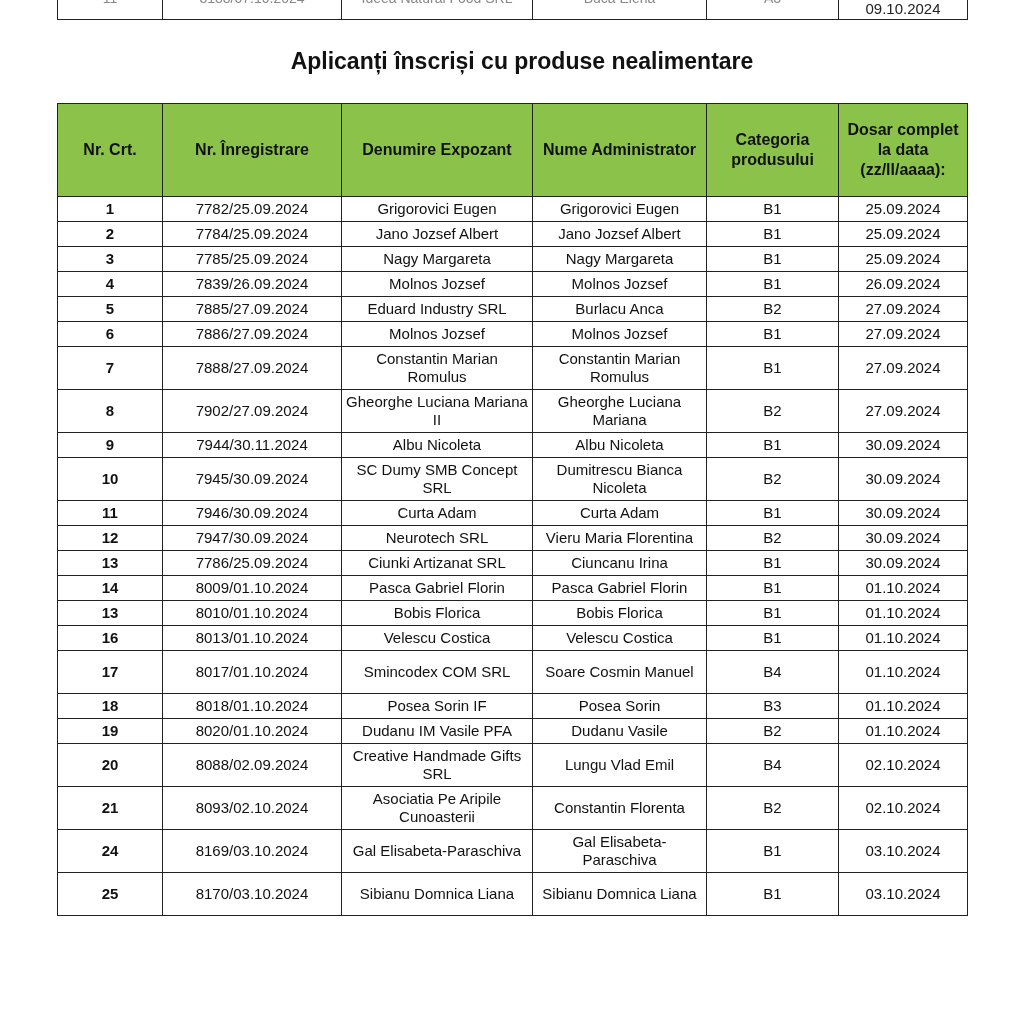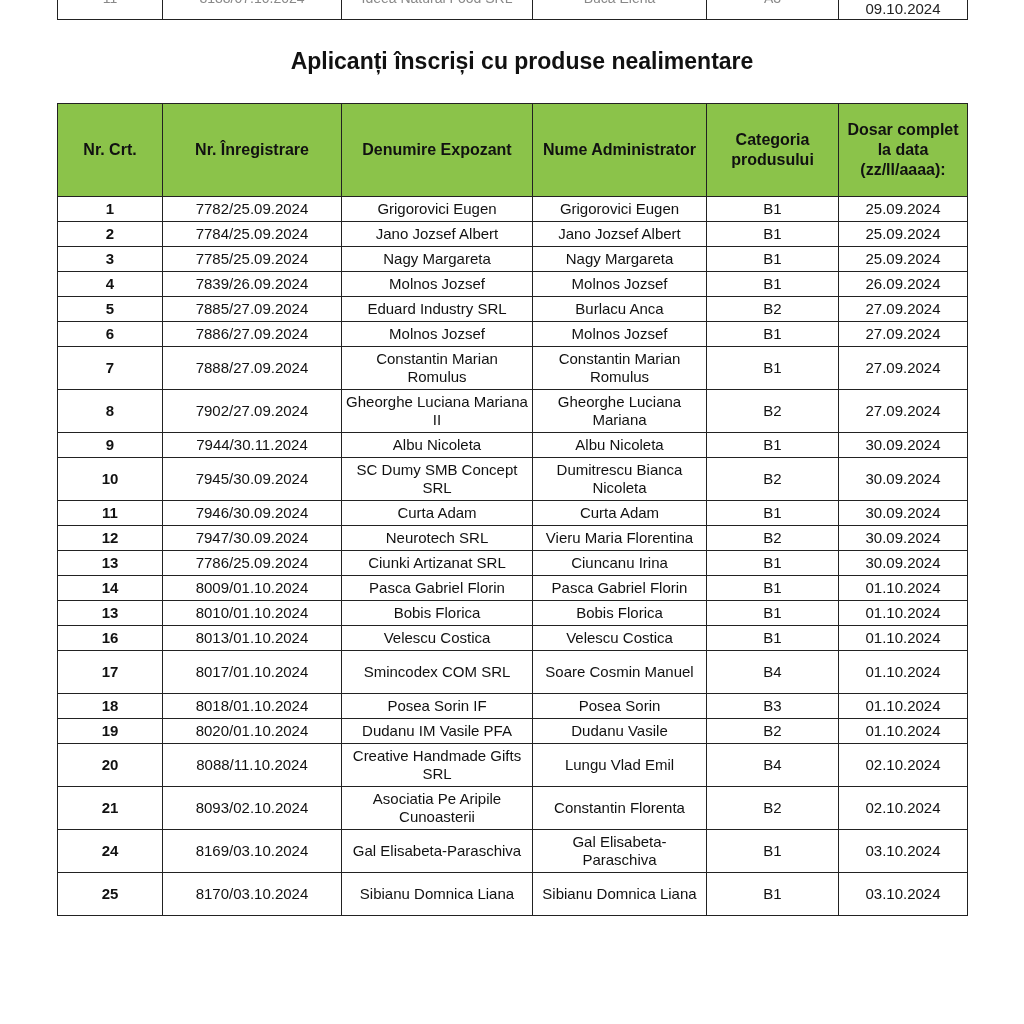--- a/index.html
+++ b/index.html
@@ -213,21 +213,21 @@
       <tr>
         <td class="nr">19</td>
         <td>8020/01.10.2024</td>
         <td>Dudanu IM Vasile PFA</td>
         <td>Dudanu Vasile</td>
         <td>B2</td>
         <td>01.10.2024</td>
       </tr>
       <tr class="tall">
         <td class="nr">20</td>
-        <td>8088/11.10.2024</td>
+        <td>8088/02.09.2024</td>
         <td>Creative Handmade Gifts SRL</td>
         <td>Lungu Vlad Emil</td>
         <td>B4</td>
         <td>02.10.2024</td>
       </tr>
       <tr class="tall">
         <td class="nr">21</td>
         <td>8093/02.10.2024</td>
         <td>Asociatia Pe Aripile Cunoasterii</td>
         <td>Constantin Florenta</td>

